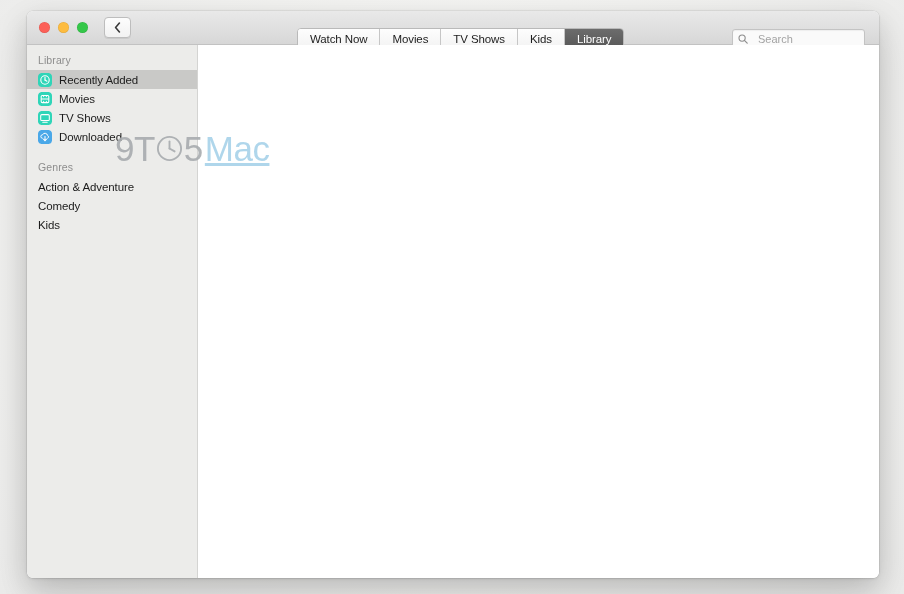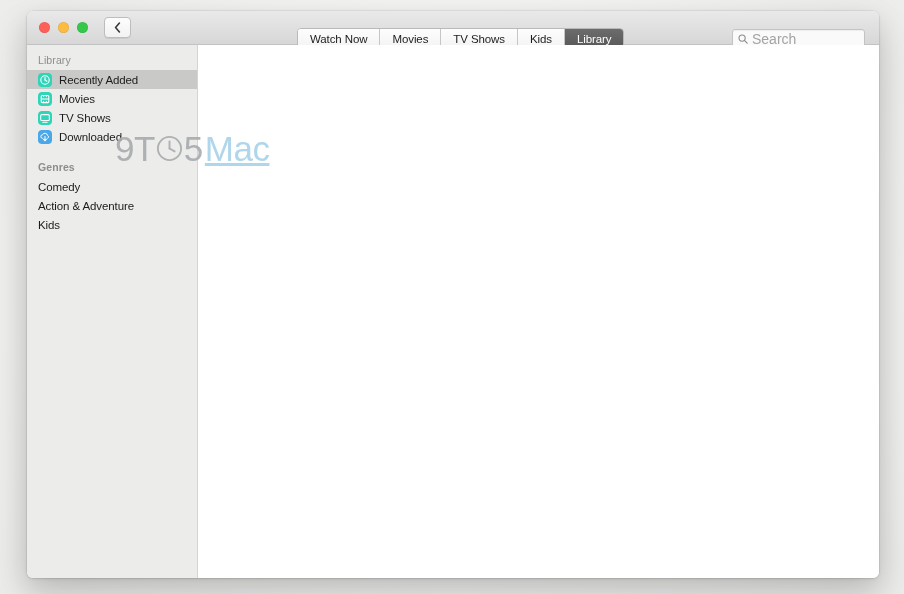--- a/index.html
+++ b/index.html
@@ -137,24 +137,25 @@
     padding: 0 5px;
     gap: 4px;
   }
   .search-icon { width: 10px; height: 10px; display: block; flex: 0 0 auto; }
   .search-icon svg { display: block; }
   .search-input {
     border: none;
     outline: none;
     background: transparent;
     font-family: "Liberation Sans", sans-serif;
-    font-size: 14px;
+    font-size: 11px;
     color: #4a4a4a;
     width: 100%;
     padding: 0;
+    margin-left: 6px;
   }
   .search-input::placeholder { color: #a3a3a3; }
 
   
   .body-area {
     display: flex;
     height: calc(100% - 34px);
   }
 
   
@@ -168,21 +169,21 @@
     overflow: hidden;
   }
 
   .section-header {
     font-size: 10.5px;
     color: #8d8d8d;
     padding: 3px 0 4px 11px;
     letter-spacing: 0.1px;
     user-select: none;
   }
-  .section-header.genres { padding-top: 15px; font-weight: bold; }
+  .section-header.genres { padding-top: 15px; }
 
   .row {
     display: flex;
     align-items: center;
     height: 19px;
     padding-left: 11px;
     gap: 7px;
     cursor: default;
     user-select: none;
   }
@@ -358,24 +359,24 @@
             <line x1="7" y1="6.6" x2="7" y2="10.6" stroke="#ffffff" stroke-width="1.05" stroke-linecap="round"></line>
             <polyline points="5.5,9.2 7,10.7 8.5,9.2" fill="none" stroke="#ffffff" stroke-width="1.05" stroke-linecap="round" stroke-linejoin="round"></polyline>
           </svg>
         </span>
         <span class="row-label">Downloaded</span>
       </div>
 
       <div class="section-header genres">Genres</div>
 
       <div class="row genre">
+        <span class="row-label">Action &amp; Adventure</span>
+      </div>
+      <div class="row genre">
         <span class="row-label">Comedy</span>
-      </div>
-      <div class="row genre">
-        <span class="row-label">Action &amp; Adventure</span>
       </div>
       <div class="row genre">
         <span class="row-label">Kids</span>
       </div>
     </div>
 
     <div class="content"></div>
   </div>
 
   <div class="watermark">

